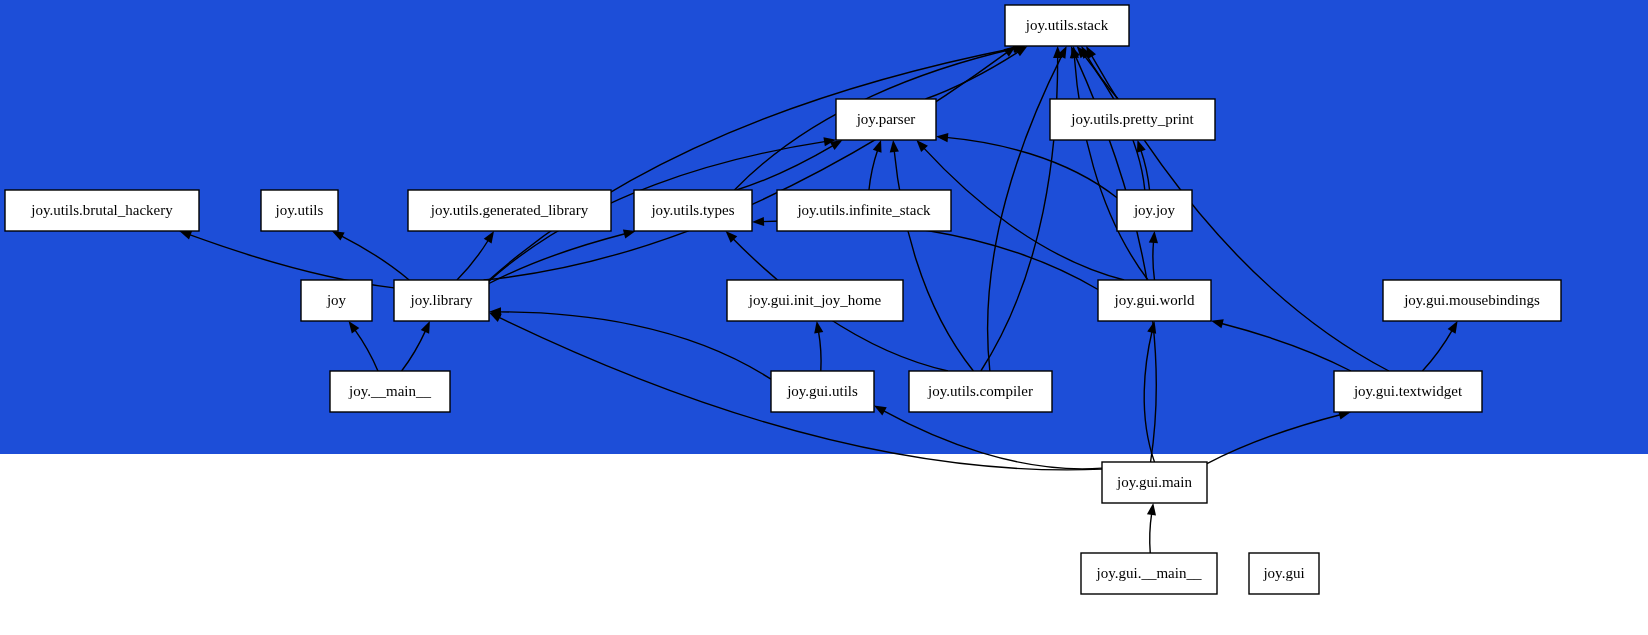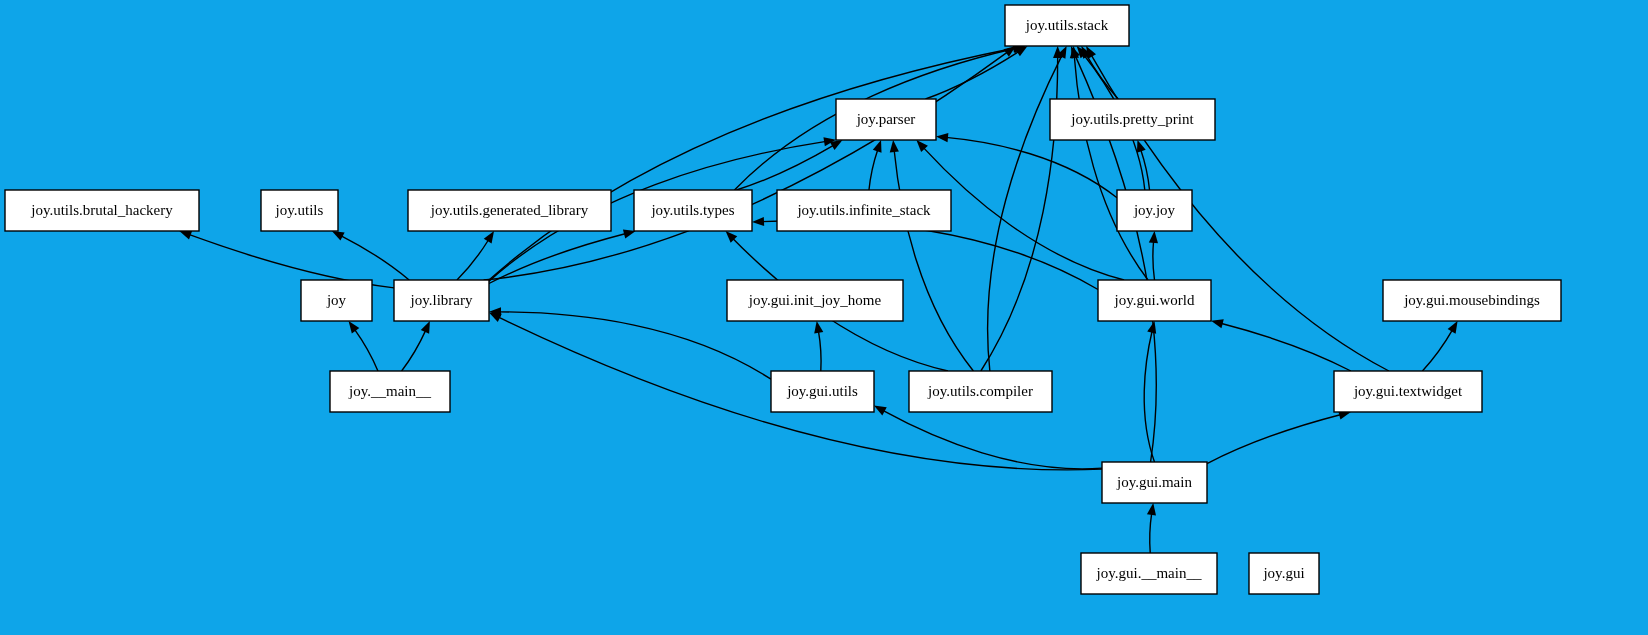--- a/index.html
+++ b/index.html
@@ -1,18 +1,18 @@
 <!DOCTYPE html>
 <html><head>
 <meta charset="utf-8">
 <style>
   html,body{margin:0;padding:0;background:#ffffff;}
   body{width:1648px;height:635px;overflow:hidden;
        font-family:"Liberation Serif","DejaVu Serif",serif;}
-  #canvas{position:relative;width:1648px;height:635px;background:#0ea5e9;}
+  #canvas{position:relative;width:1648px;height:454px;background:#1d4ed8;}
   svg#graph{position:absolute;left:0;top:0;width:1648px;height:635px;display:block;}
   .nodebox{fill:#ffffff;stroke:#000000;stroke-width:1.4;}
   .nodelabel{font-family:"Liberation Serif","DejaVu Serif",serif;
              font-size:15px;fill:#000000;text-anchor:middle;
              dominant-baseline:middle;white-space:pre;}
   .edge{fill:none;stroke:#000000;stroke-width:1.4;}
   .arrowhead{fill:#000000;stroke:none;}
 </style>
 </head>
 <body>

